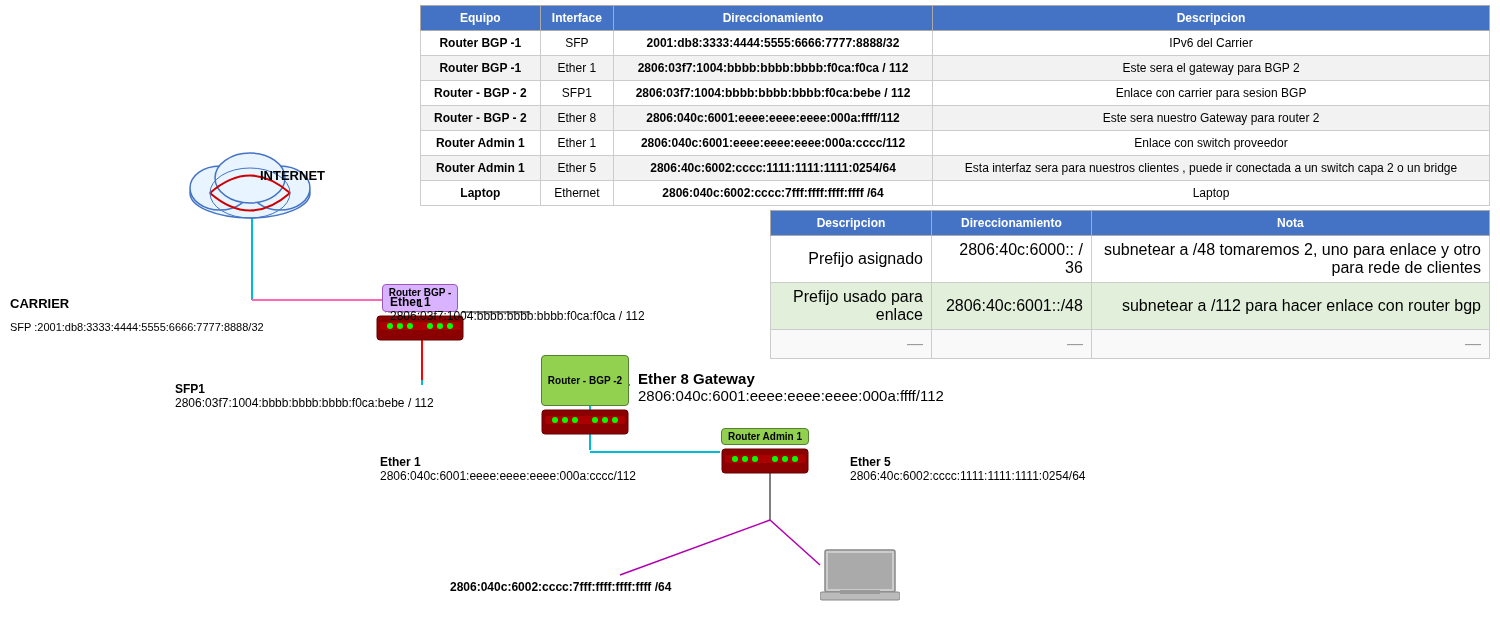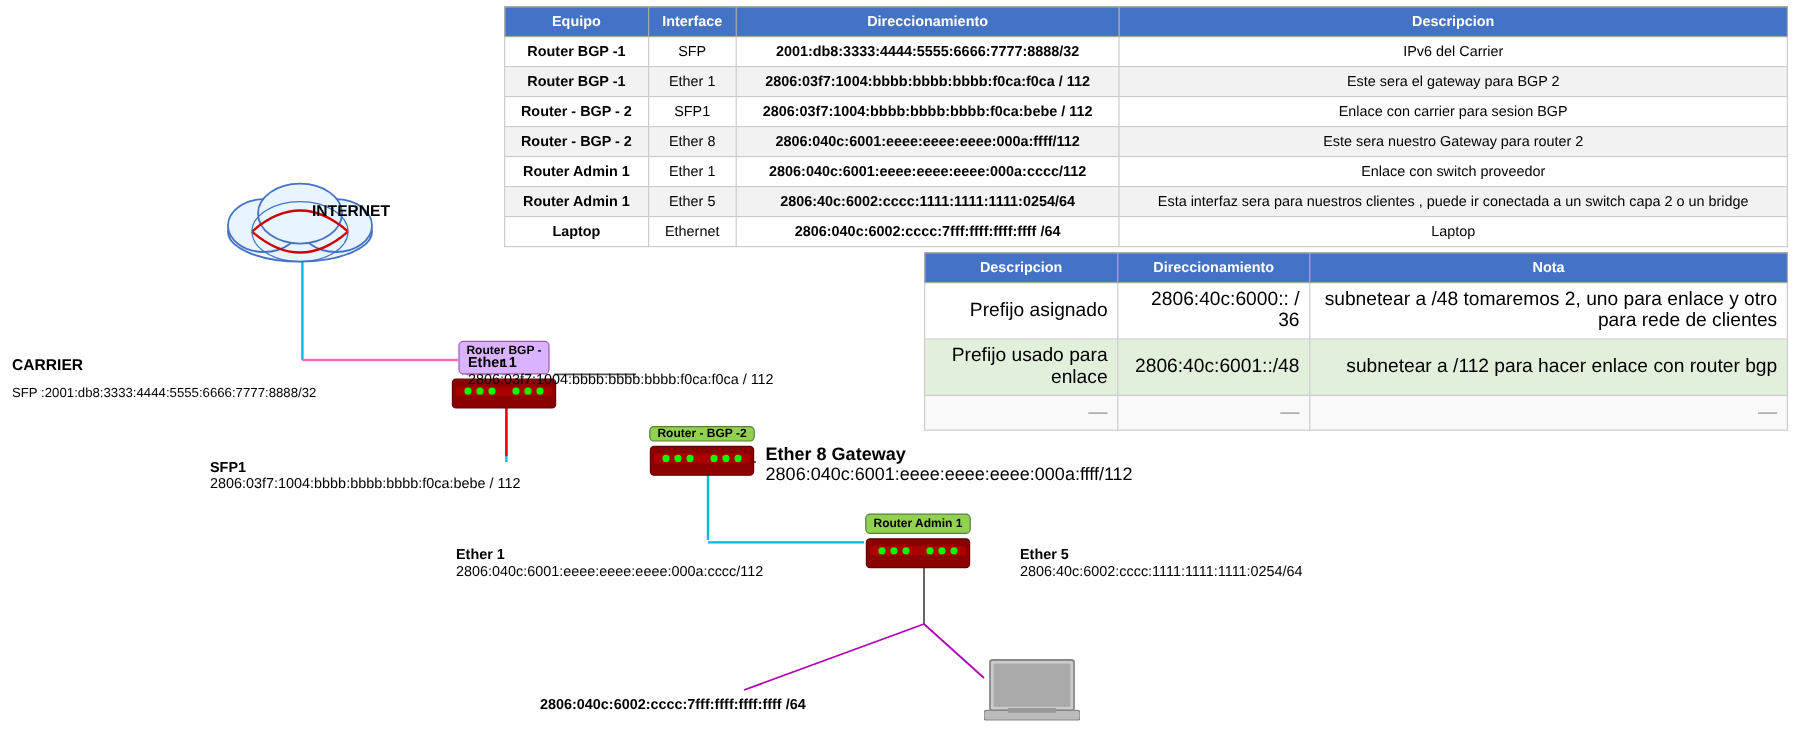--- a/index.html
+++ b/index.html
@@ -264,21 +264,21 @@
   <div style="font-weight:bold;">Ether 1</div>
   <div>2806:03f7:1004:bbbb:bbbb:bbbb:f0ca:f0ca / 112</div>
 </div>
 
 <div style="position:absolute;top:382px;left:175px;font-size:12px;">
   <div style="font-weight:bold;">SFP1</div>
   <div>2806:03f7:1004:bbbb:bbbb:bbbb:f0ca:bebe / 112</div>
 </div>
 
 <div style="position:absolute;top:355px;left:540px;display:flex;flex-direction:column;align-items:center;">
-  <div class="router-label-box green" style="font-size:10px;padding:0 6px;">Router - BGP -2</div>
+  <div class="router-label-box green" style="font-size:10px;padding:19px 6px;">Router - BGP -2</div>
   <svg width="90" height="28">
     <rect x="2" y="2" width="86" height="24" rx="3" fill="#8B0000" stroke="#600"></rect>
     <rect x="5" y="8" width="80" height="8" rx="2" fill="#aa0000"></rect>
     <circle cx="15" cy="12" r="3" fill="#00ff00"></circle>
     <circle cx="25" cy="12" r="3" fill="#00ff00"></circle>
     <circle cx="35" cy="12" r="3" fill="#00ff00"></circle>
     <circle cx="55" cy="12" r="3" fill="#00ff00"></circle>
     <circle cx="65" cy="12" r="3" fill="#00ff00"></circle>
     <circle cx="75" cy="12" r="3" fill="#00ff00"></circle>
   </svg>

